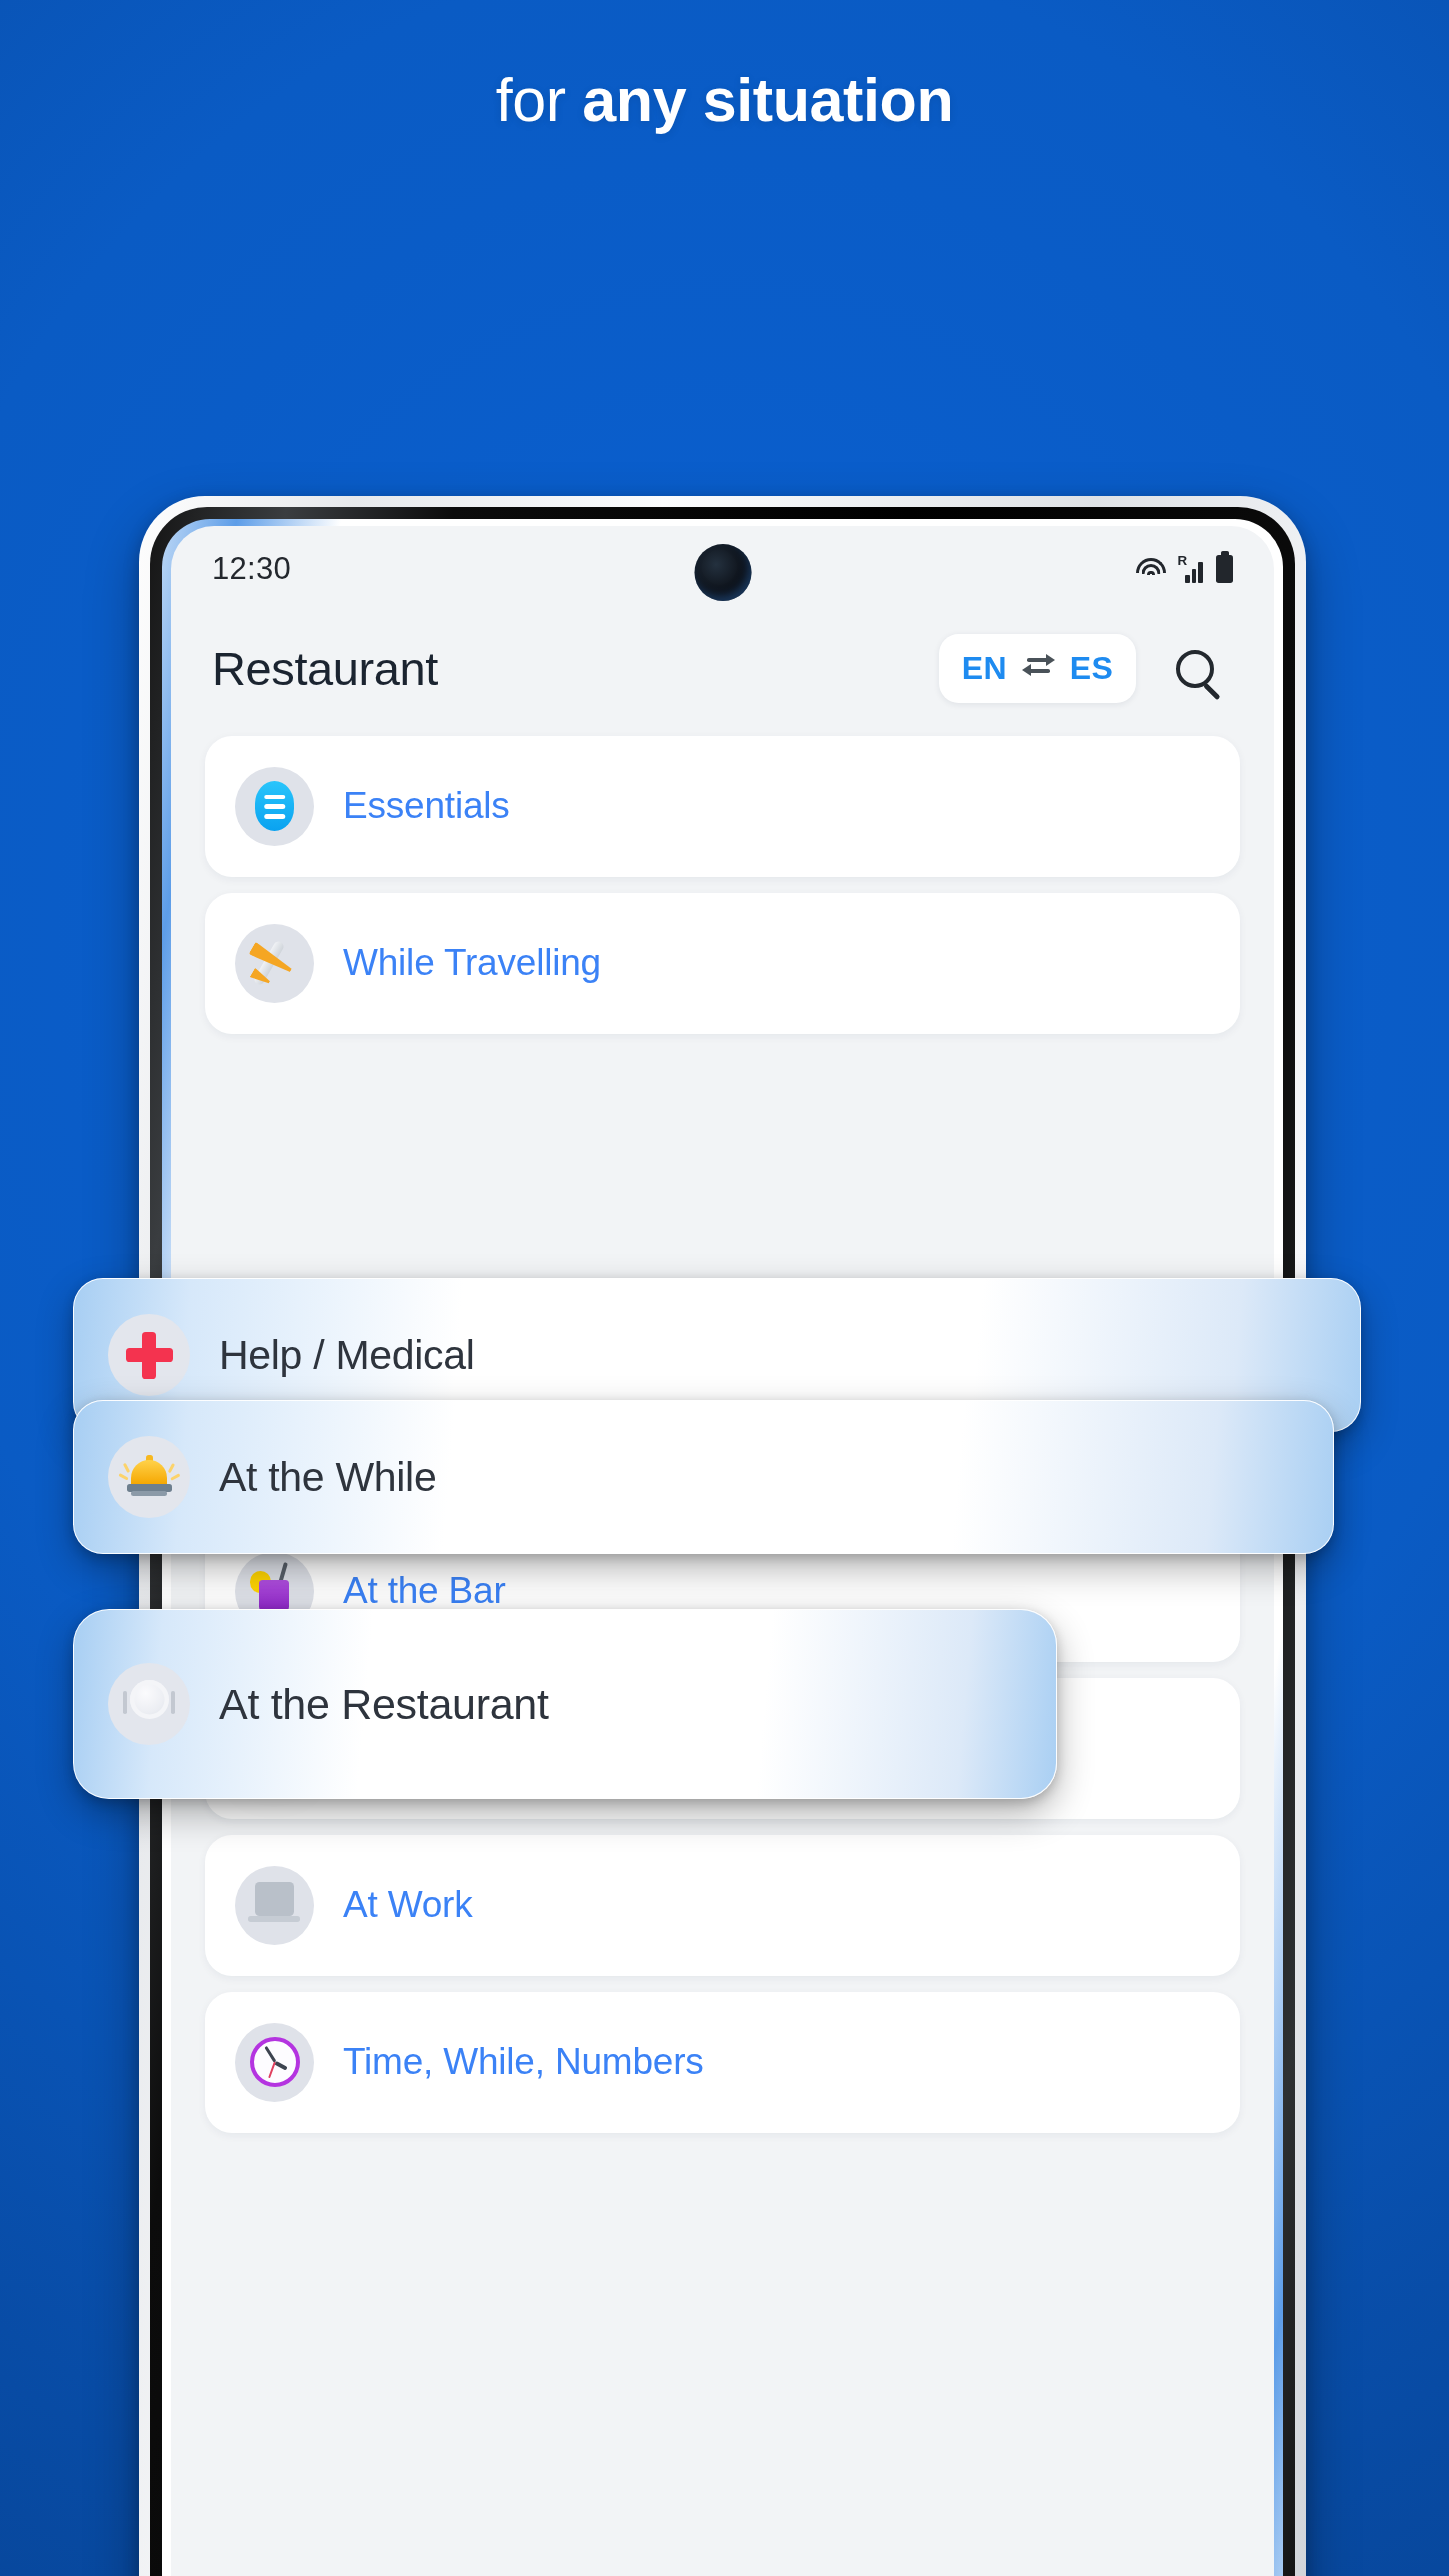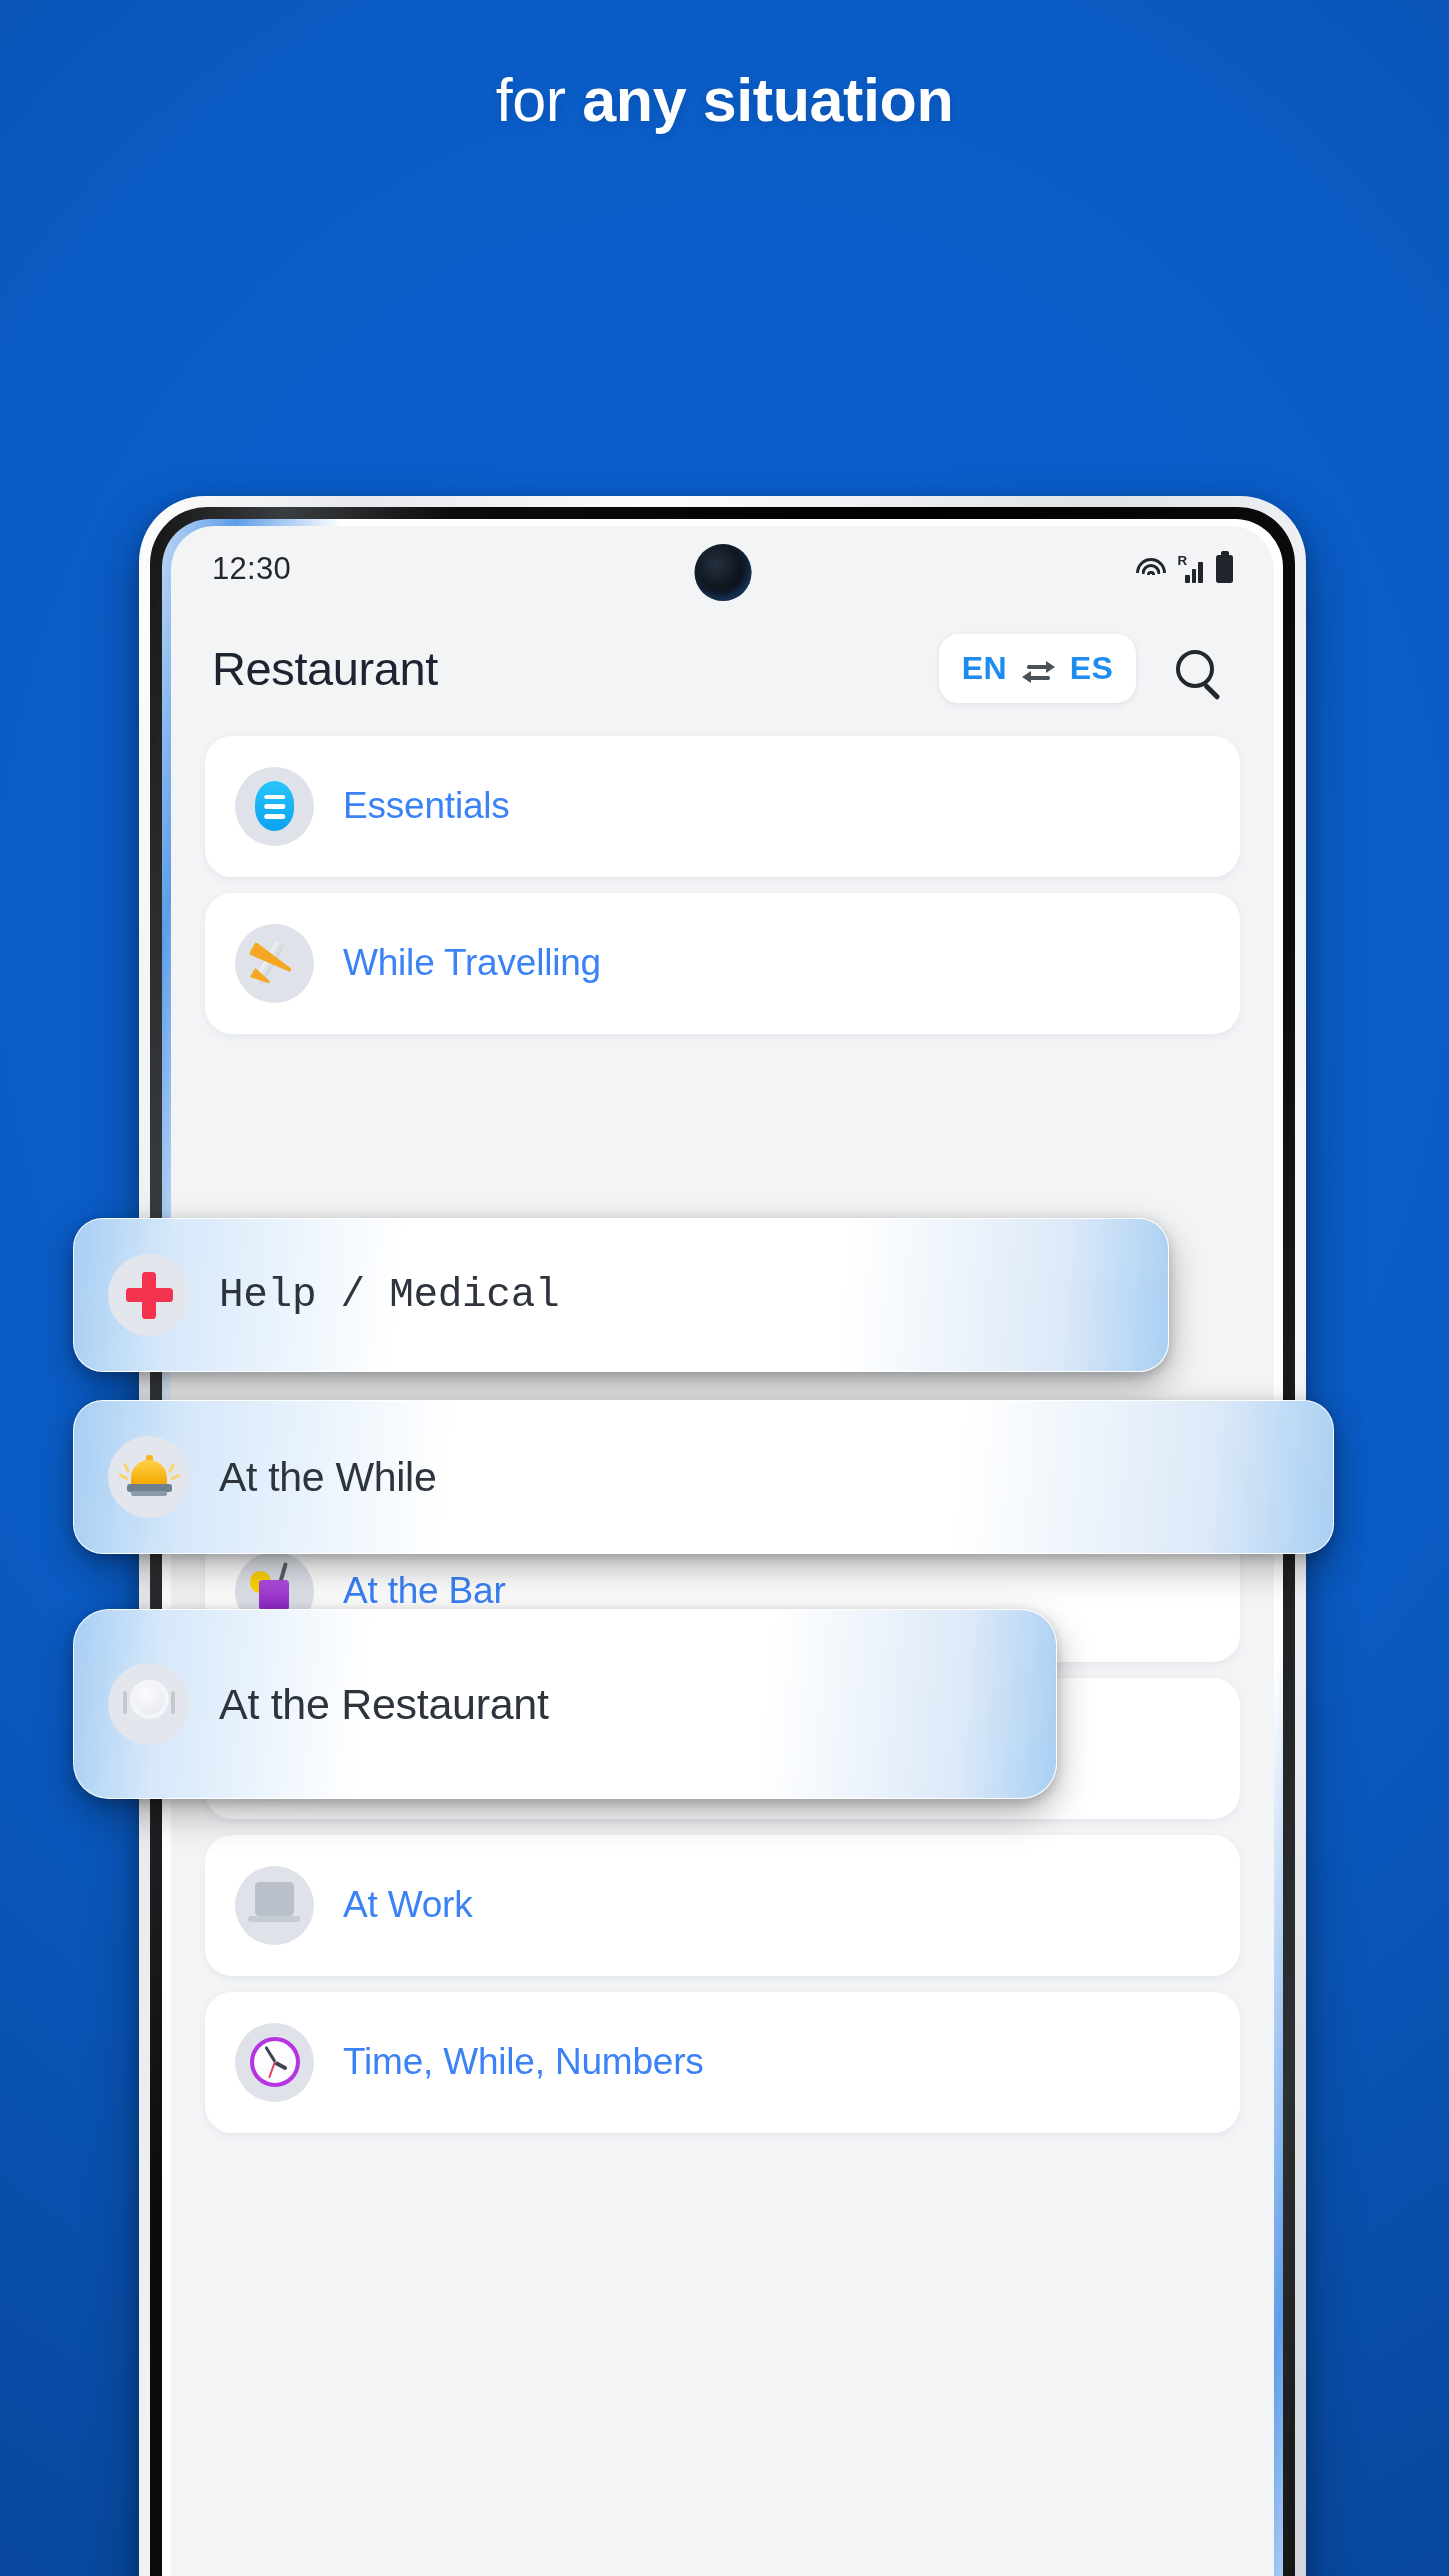--- a/index.html
+++ b/index.html
@@ -105,21 +105,21 @@
 
   
   .appbar{
     height:113px; display:flex; align-items:center; padding:0 41px;
   }
   .app-title{
     font-size:47px; color:#1b2430; font-weight:400; letter-spacing:-0.4px;
   }
   .appbar-spacer{ flex:1; }
   .lang-chip{
-    display:flex; align-items:flex-end; gap:13.4px;
+    display:flex; align-items:flex-start; gap:13.4px;
     background:#ffffff; border-radius:19.7px;
     padding:16px 23px;
     box-shadow:0 1.8px 6.3px rgba(20,40,70,.08);
   }
   .lang-code{ font-size:32px; font-weight:700; color:#1e8bf0; letter-spacing:0.4px; }
   .swap-ico{ width:36px; height:30px; position:relative; }
   .swap-ico .line1, .swap-ico .line2{
     position:absolute; height:3.6px; background:#4a5259; border-radius:1.8px;
   }
   .swap-ico .line1{ top:8px;  left:6.3px;  width:23px; }
@@ -182,21 +182,21 @@
     box-shadow:0 14.3px 36px rgba(0,0,0,.30), 0 3.6px 10.7px rgba(0,0,0,.18);
     border:1.8px solid rgba(255,255,255,.95);
   }
   .pop .ava{
     background:#e3e6ed;
     width:82px; height:82px; flex:0 0 82px;
   }
   .pop .card-label{
     font-size:41px; color:#2e343d; letter-spacing:-0.3px;
   }
-  #pop-help{ left:73px; top:1218px; width:1096px;font-family:Liberation Mono, monospace; }
+  #pop-help{ left:73px; top:1278px; width:1288px; }
   #pop-hotel{ left:73px; top:1400px; width:1261px; }
   #pop-rest{ left:73px; top:1609px; width:984px; height:190px; border-radius:36px; }
   #pop-rest .card-label{ font-size:43px; }
 
   
   .g{ display:block; }
 
   .ic-essentials{
     width:39px;height:50px;border-radius:19.7px/23px;
     background:linear-gradient(180deg,#29c5fb 0%,#0aa2f0 100%);

